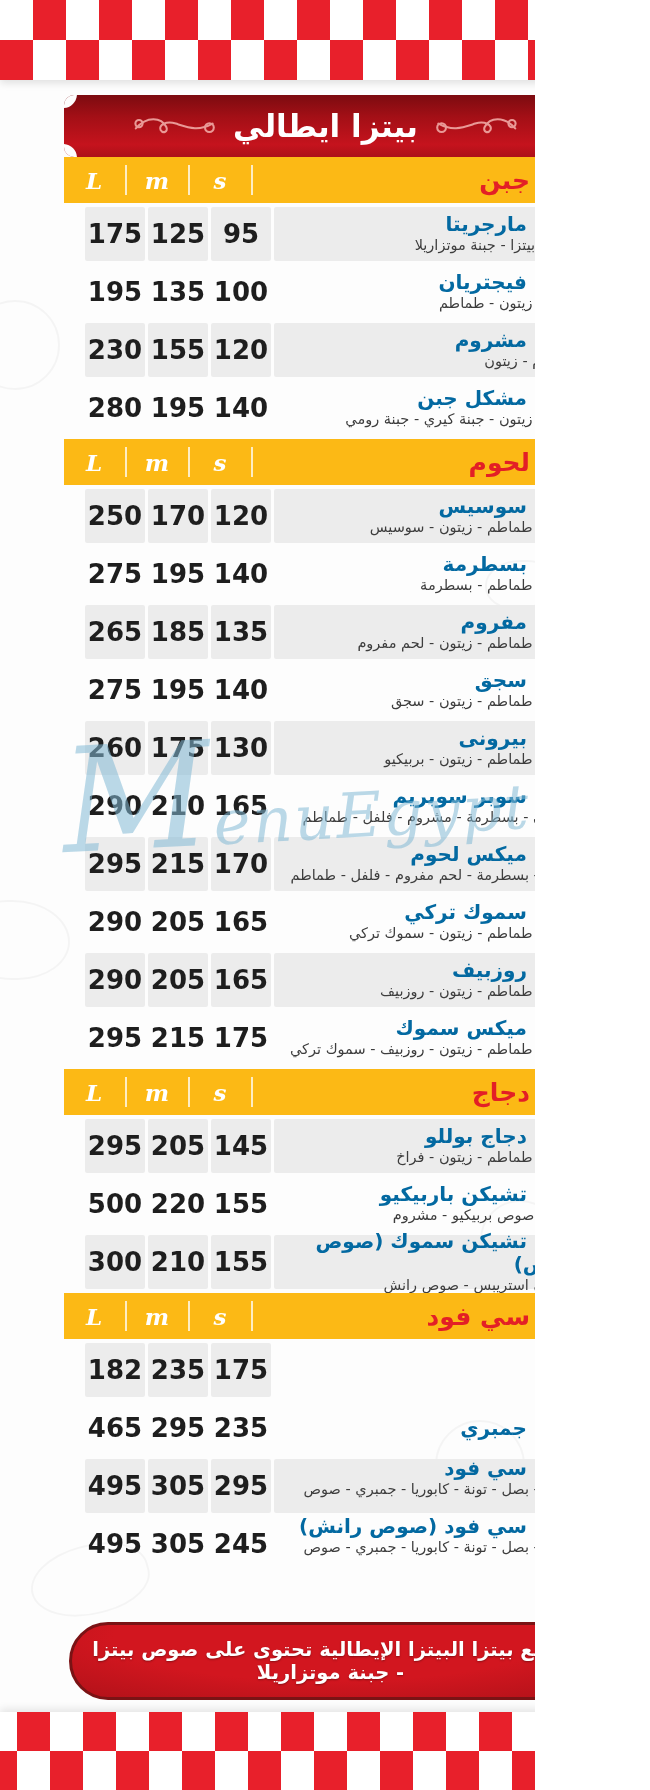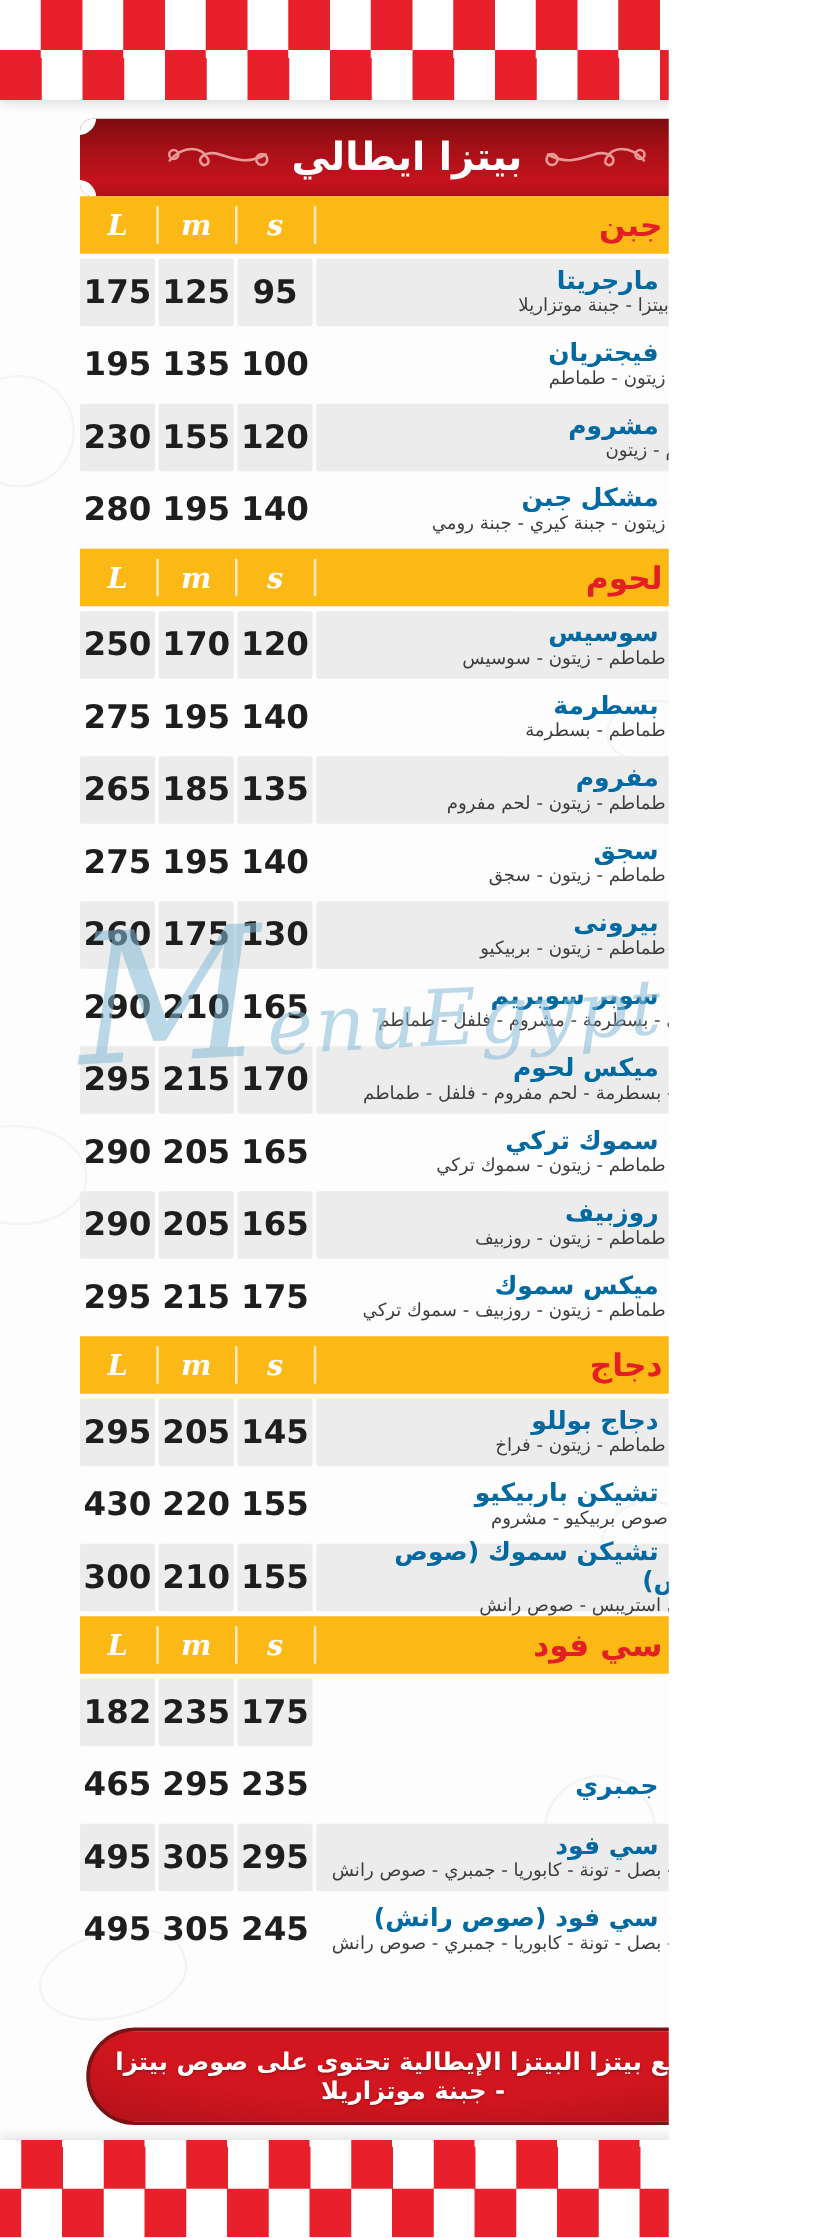--- a/index.html
+++ b/index.html
@@ -53,21 +53,21 @@
     color:#ffffff; font-size:23px; }
   .hdr-div { position:absolute; top:8px; bottom:8px; width:2px; background:rgba(255,255,255,0.75); }
   .hd1 { left:61px; } .hd2 { left:124px; } .hd3 { left:187px; }
   .sec-title { position:absolute; right:8px; top:0; bottom:0; display:flex; align-items:center; gap:7px; direction:rtl; }
   .sec-title-text { color:#e31f26; font-weight:bold; font-size:25px; }
   .sec-icon { display:flex; align-items:center; }
   .sec-icon svg { width:42px; height:40px; }
 
   
   .sec-rows { padding-top:4px; }
-  .row { display:flex; height:54px; margin-bottom:4px; }
+  .row { display:flex; height:54px; margin-bottom:4px;margin-left:21px; }
   .row .price {
     width:60px; margin-right:3px; border-radius:2px;
     display:flex; align-items:center; justify-content:center;
     font-weight:bold; font-size:26px; color:#1e1e1e; background:var(--rowbg);
   }
   .row .item-text {
     flex:1; background:var(--rowbg); border-radius:2px;
     direction:rtl; text-align:right; padding:3px 10px 3px 6px;
     display:flex; flex-direction:column; justify-content:center; gap:1px;
   }
@@ -346,21 +346,21 @@
     <div class="price l">295</div>
     <div class="price m">205</div>
     <div class="price s">145</div>
     <div class="item-text">
       <div class="item-name">بيتزا دجاج بوللو</div>
       <div class="item-desc">فلفل - طماطم - زيتون - فراخ</div>
     </div>
   </div>
 
   <div class="row plain">
-    <div class="price l">430</div>
+    <div class="price l">500</div>
     <div class="price m">220</div>
     <div class="price s">155</div>
     <div class="item-text">
       <div class="item-name">بيتزا تشيكن باربيكيو</div>
       <div class="item-desc">فراخ - صوص بربيكيو - مشروم</div>
     </div>
   </div>
 
   <div class="row striped">
     <div class="price l">300</div>

